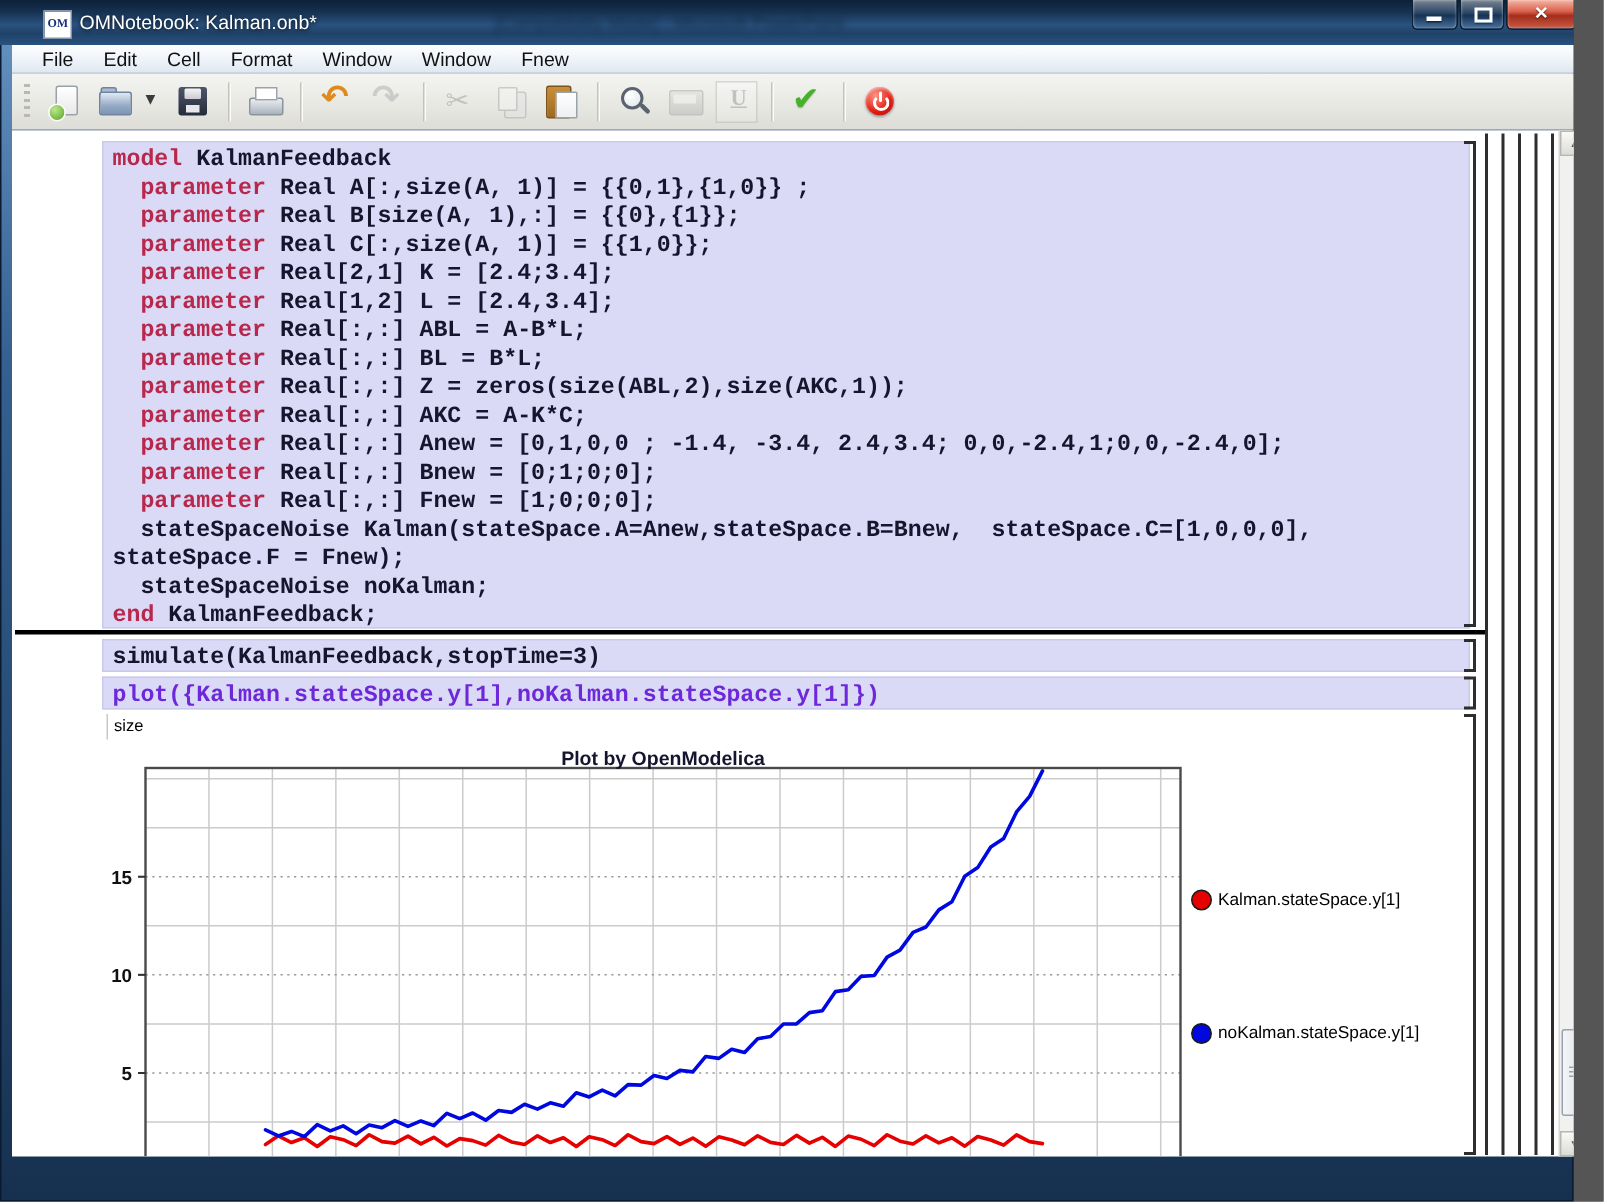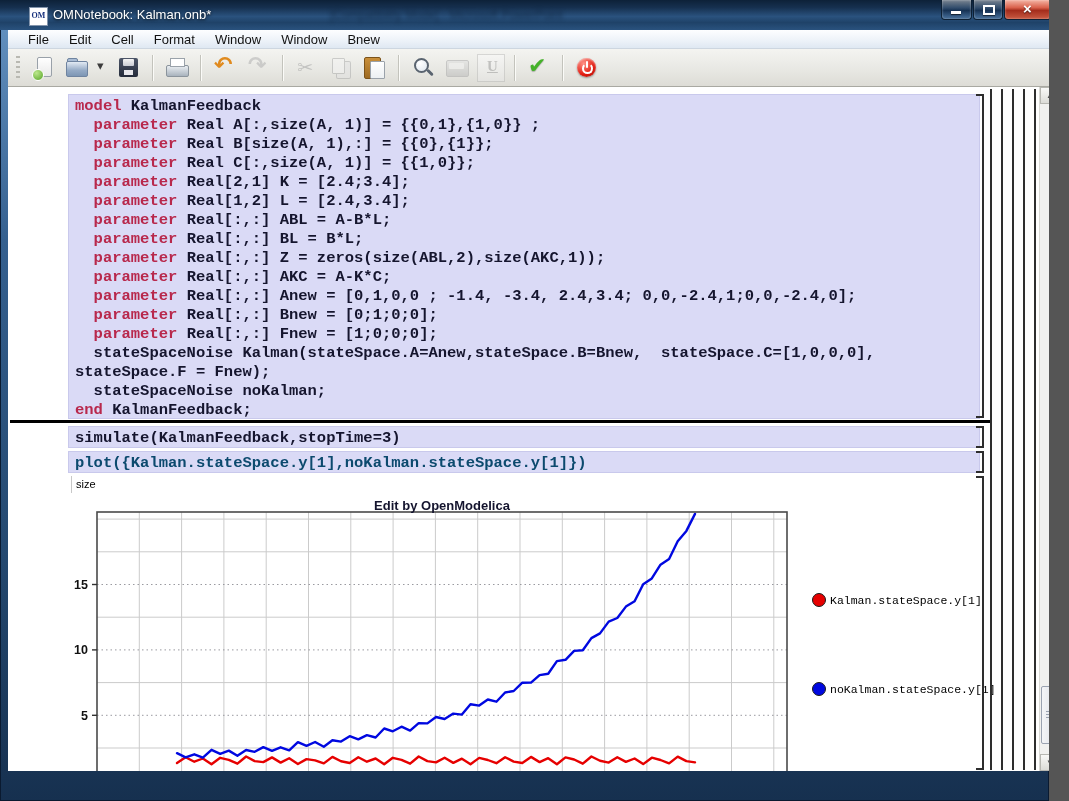--- a/index.html
+++ b/index.html
@@ -93,21 +93,21 @@
   #code-cell{top:7px;height:325px;}
   #sim-cell{top:339px;height:22px;}
   #plot-cell{top:364px;height:22px;}
   .cursorline{position:absolute;left:2px;top:333px;width:980px;height:3px;background:#000;}
   .outtext{position:absolute;left:63px;top:389px;height:17px;line-height:17px;font-size:11px;color:#000;
       border-left:1px solid #c8c8c8;padding-left:4px;}
   
   .plotwrap{position:absolute;left:0;top:409px;width:1029px;height:275px;overflow:hidden;}
   .plot-title{position:absolute;left:89px;top:2px;width:690px;text-align:center;
       font:bold 13px "Liberation Sans",sans-serif;color:#14142e;}
-  .legend-item{position:absolute;left:804px;height:14px;display:flex;align-items:center;font-size:11.5px;color:#000;white-space:nowrap;font-family:Liberation Mono, monospace;}
+  .legend-item{position:absolute;left:786px;height:14px;display:flex;align-items:center;font-size:11.5px;color:#000;white-space:nowrap;}
   .legend-dot{width:12px;height:12px;border-radius:50%;border:1px solid #1a1a1a;margin-right:4px;flex:0 0 auto;}
   
   .bracket{position:absolute;width:2px;background:#2e2e2e;}
   .bracket::before,.bracket::after{content:"";position:absolute;left:-6px;width:6px;height:2px;background:#2e2e2e;}
   .bracket::before{top:0;}  .bracket::after{bottom:0;}
   .gline{position:absolute;top:2px;height:681px;width:2px;background:#2e2e2e;}
   
   .vscroll{position:absolute;left:1031px;top:0;width:20px;height:684px;background:#f1f1ef;border-left:1px solid #d9d9d4;}
   .sbtn{position:absolute;left:0;width:20px;height:17px;background:linear-gradient(#f9f9f7,#dcdcd7);
       border:1px solid #b7b7b1;box-sizing:border-box;text-align:center;font-size:8px;color:#4e4e4e;line-height:15px;}
@@ -141,21 +141,21 @@
     </div>
   </div>
 
   <div class="menubar" id="menubar">
       <span class="mitem">File</span>
       <span class="mitem">Edit</span>
       <span class="mitem">Cell</span>
       <span class="mitem">Format</span>
       <span class="mitem">Window</span>
       <span class="mitem">Window</span>
-      <span class="mitem">Bnew</span>
+      <span class="mitem">Fnew</span>
     </div>
 
   <div class="toolbar" id="toolbar">
     <span class="thandle"></span>
   <span class="ic icon-new-document-icon"><i class="inner"></i></span>
       <span class="ic icon-open-icon"><i class="inner"></i></span>
       <span class="ic icon-open-dropdown-arrow"><i class="inner"></i></span>
       <span class="ic icon-save-icon"><i class="inner"></i></span>
       <span class="tsep"></span>
       <span class="ic icon-print-icon"><i class="inner"></i></span>
@@ -176,25 +176,25 @@
       <span class="ic icon-power-icon">
         <i class="inner"></i>
       </span>
     </div>
 
   <div class="content">
 
     <div class="cell" id="code-cell"><div class="codeline"><span style="color: rgb(184, 40, 76);">model</span><span style="color: rgb(21, 21, 46);"> KalmanFeedback</span></div><div class="codeline"><span style="color: rgb(21, 21, 46);">  </span><span style="color: rgb(184, 40, 76);">parameter</span><span style="color: rgb(21, 21, 46);"> Real A[:,size(A, 1)] = {{0,1},{1,0}} ;</span></div><div class="codeline"><span style="color: rgb(21, 21, 46);">  </span><span style="color: rgb(184, 40, 76);">parameter</span><span style="color: rgb(21, 21, 46);"> Real B[size(A, 1),:] = {{0},{1}};</span></div><div class="codeline"><span style="color: rgb(21, 21, 46);">  </span><span style="color: rgb(184, 40, 76);">parameter</span><span style="color: rgb(21, 21, 46);"> Real C[:,size(A, 1)] = {{1,0}};</span></div><div class="codeline"><span style="color: rgb(21, 21, 46);">  </span><span style="color: rgb(184, 40, 76);">parameter</span><span style="color: rgb(21, 21, 46);"> Real[2,1] K = [2.4;3.4];</span></div><div class="codeline"><span style="color: rgb(21, 21, 46);">  </span><span style="color: rgb(184, 40, 76);">parameter</span><span style="color: rgb(21, 21, 46);"> Real[1,2] L = [2.4,3.4];</span></div><div class="codeline"><span style="color: rgb(21, 21, 46);">  </span><span style="color: rgb(184, 40, 76);">parameter</span><span style="color: rgb(21, 21, 46);"> Real[:,:] ABL = A-B*L;</span></div><div class="codeline"><span style="color: rgb(21, 21, 46);">  </span><span style="color: rgb(184, 40, 76);">parameter</span><span style="color: rgb(21, 21, 46);"> Real[:,:] BL = B*L;</span></div><div class="codeline"><span style="color: rgb(21, 21, 46);">  </span><span style="color: rgb(184, 40, 76);">parameter</span><span style="color: rgb(21, 21, 46);"> Real[:,:] Z = zeros(size(ABL,2),size(AKC,1));</span></div><div class="codeline"><span style="color: rgb(21, 21, 46);">  </span><span style="color: rgb(184, 40, 76);">parameter</span><span style="color: rgb(21, 21, 46);"> Real[:,:] AKC = A-K*C;</span></div><div class="codeline"><span style="color: rgb(21, 21, 46);">  </span><span style="color: rgb(184, 40, 76);">parameter</span><span style="color: rgb(21, 21, 46);"> Real[:,:] Anew = [0,1,0,0 ; -1.4, -3.4, 2.4,3.4; 0,0,-2.4,1;0,0,-2.4,0];</span></div><div class="codeline"><span style="color: rgb(21, 21, 46);">  </span><span style="color: rgb(184, 40, 76);">parameter</span><span style="color: rgb(21, 21, 46);"> Real[:,:] Bnew = [0;1;0;0];</span></div><div class="codeline"><span style="color: rgb(21, 21, 46);">  </span><span style="color: rgb(184, 40, 76);">parameter</span><span style="color: rgb(21, 21, 46);"> Real[:,:] Fnew = [1;0;0;0];</span></div><div class="codeline"><span style="color: rgb(21, 21, 46);">  stateSpaceNoise Kalman(stateSpace.A=Anew,stateSpace.B=Bnew,  stateSpace.C=[1,0,0,0],</span></div><div class="codeline"><span style="color: rgb(21, 21, 46);">stateSpace.F = Fnew);</span></div><div class="codeline"><span style="color: rgb(21, 21, 46);">  stateSpaceNoise noKalman;</span></div><div class="codeline"><span style="color: rgb(184, 40, 76);">end</span><span style="color: rgb(21, 21, 46);"> KalmanFeedback;</span></div></div>
     <div class="cursorline"></div>
     <div class="cell" id="sim-cell"><div class="codeline"><span style="color: rgb(21, 21, 46); margin-top: 11px;">simulate(KalmanFeedback,stopTime=3)</span></div></div>
-    <div class="cell" id="plot-cell"><div class="codeline"><span style="color: #0c4a6e;">plot({Kalman.stateSpace.y[1],noKalman.stateSpace.y[1]})</span></div></div>
+    <div class="cell" id="plot-cell"><div class="codeline"><span style="color: #6d28d9;">plot({Kalman.stateSpace.y[1],noKalman.stateSpace.y[1]})</span></div></div>
     <div class="outtext">size</div>
 
     <div class="plotwrap">
-      <div class="plot-title">Edit by OpenModelica</div>
+      <div class="plot-title">Plot by OpenModelica</div>
       <svg id="plot-svg" width="1029" height="275" viewBox="0 0 1029 275">
           <rect x="89" y="16" width="690" height="264" fill="#ffffff"></rect>
           <line x1="131.3" y1="16" x2="131.3" y2="280" stroke="#cbcbcb" stroke-width="1"></line>
           <line x1="173.6" y1="16" x2="173.6" y2="280" stroke="#cbcbcb" stroke-width="1"></line>
           <line x1="215.89999999999998" y1="16" x2="215.89999999999998" y2="280" stroke="#cbcbcb" stroke-width="1"></line>
           <line x1="258.2" y1="16" x2="258.2" y2="280" stroke="#cbcbcb" stroke-width="1"></line>
           <line x1="300.5" y1="16" x2="300.5" y2="280" stroke="#cbcbcb" stroke-width="1"></line>
           <line x1="342.79999999999995" y1="16" x2="342.79999999999995" y2="280" stroke="#cbcbcb" stroke-width="1"></line>
           <line x1="385.09999999999997" y1="16" x2="385.09999999999997" y2="280" stroke="#cbcbcb" stroke-width="1"></line>
           <line x1="427.4" y1="16" x2="427.4" y2="280" stroke="#cbcbcb" stroke-width="1"></line>

